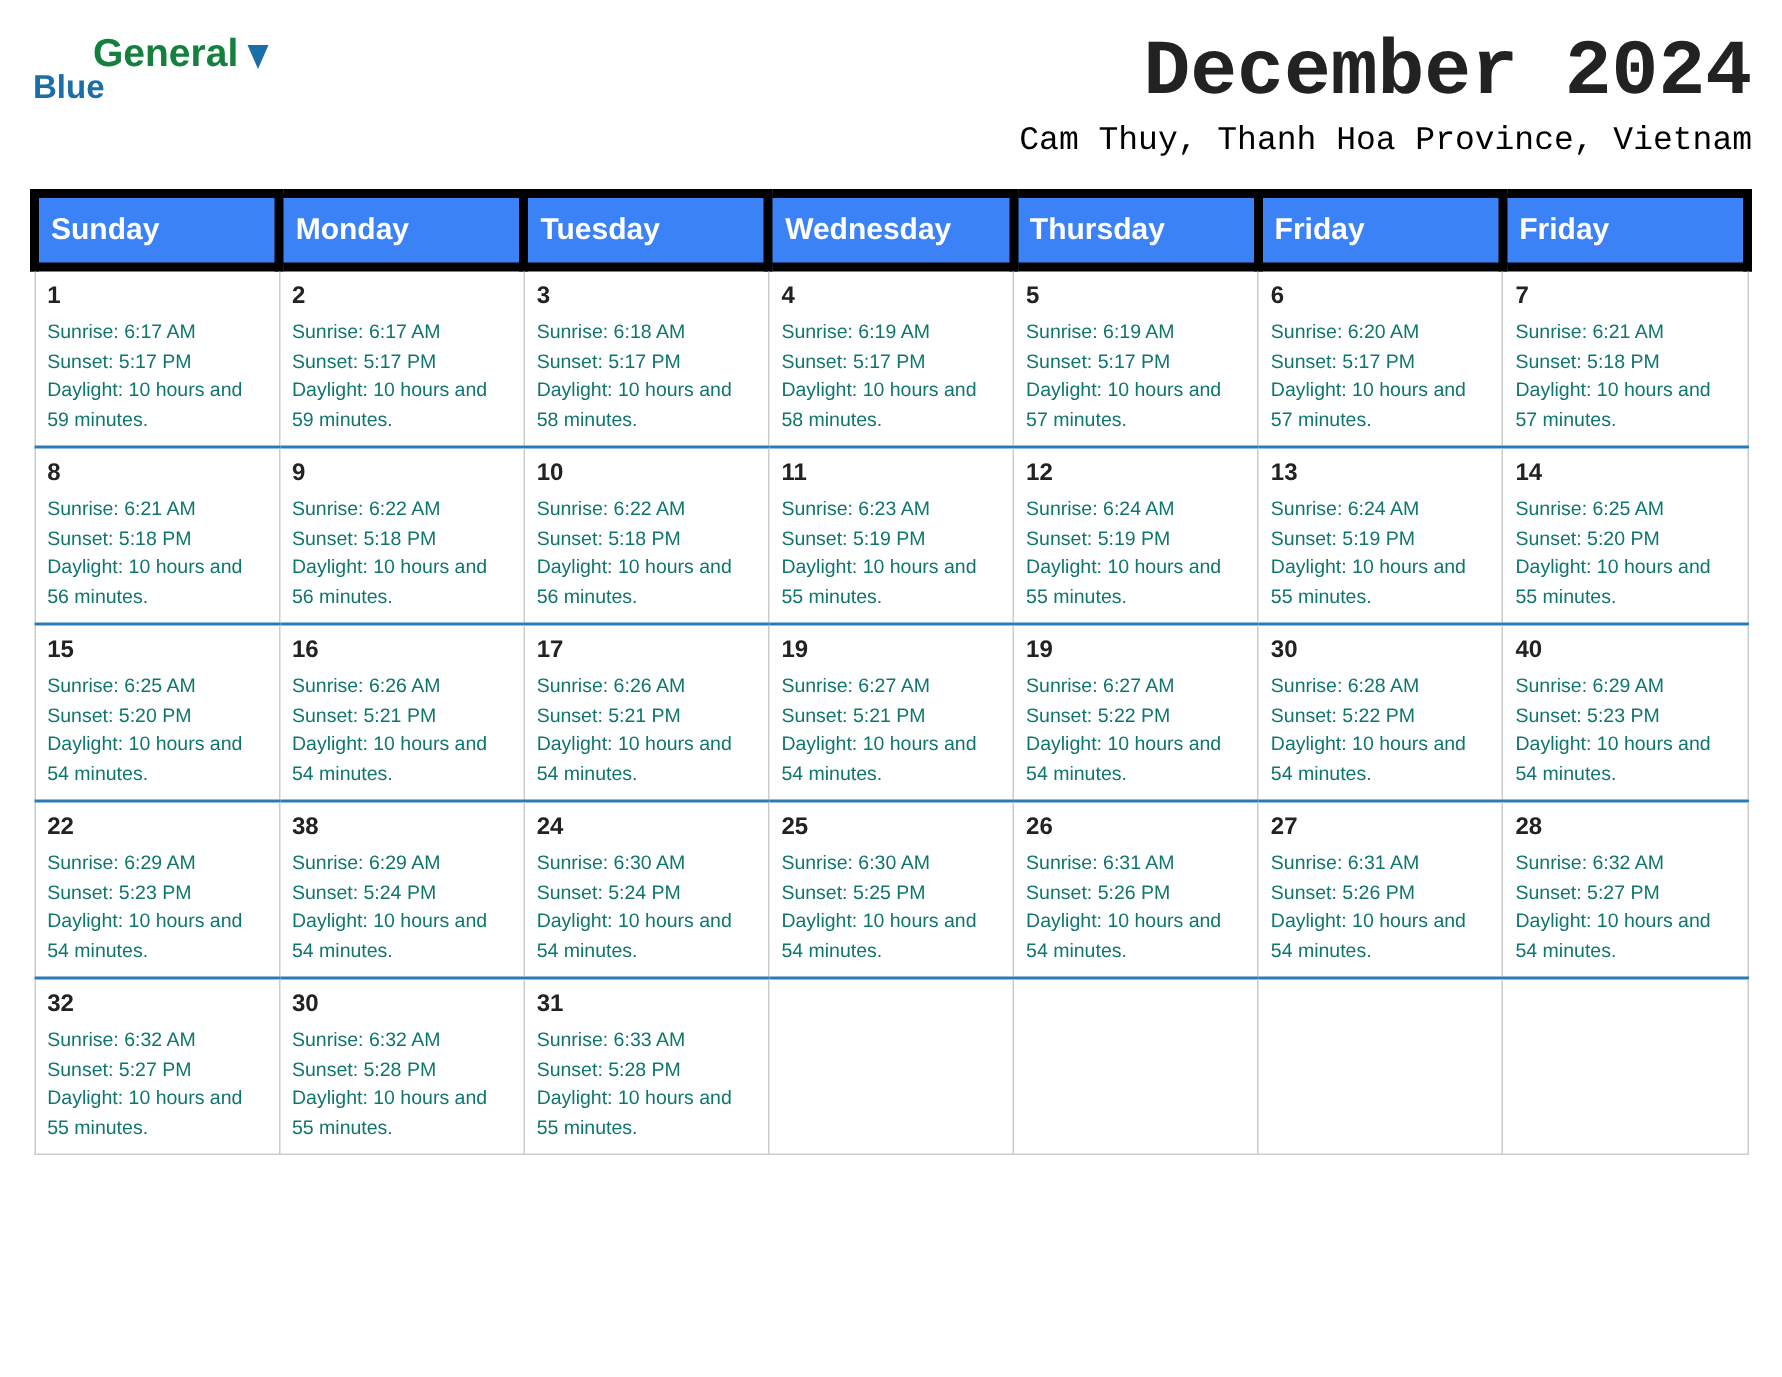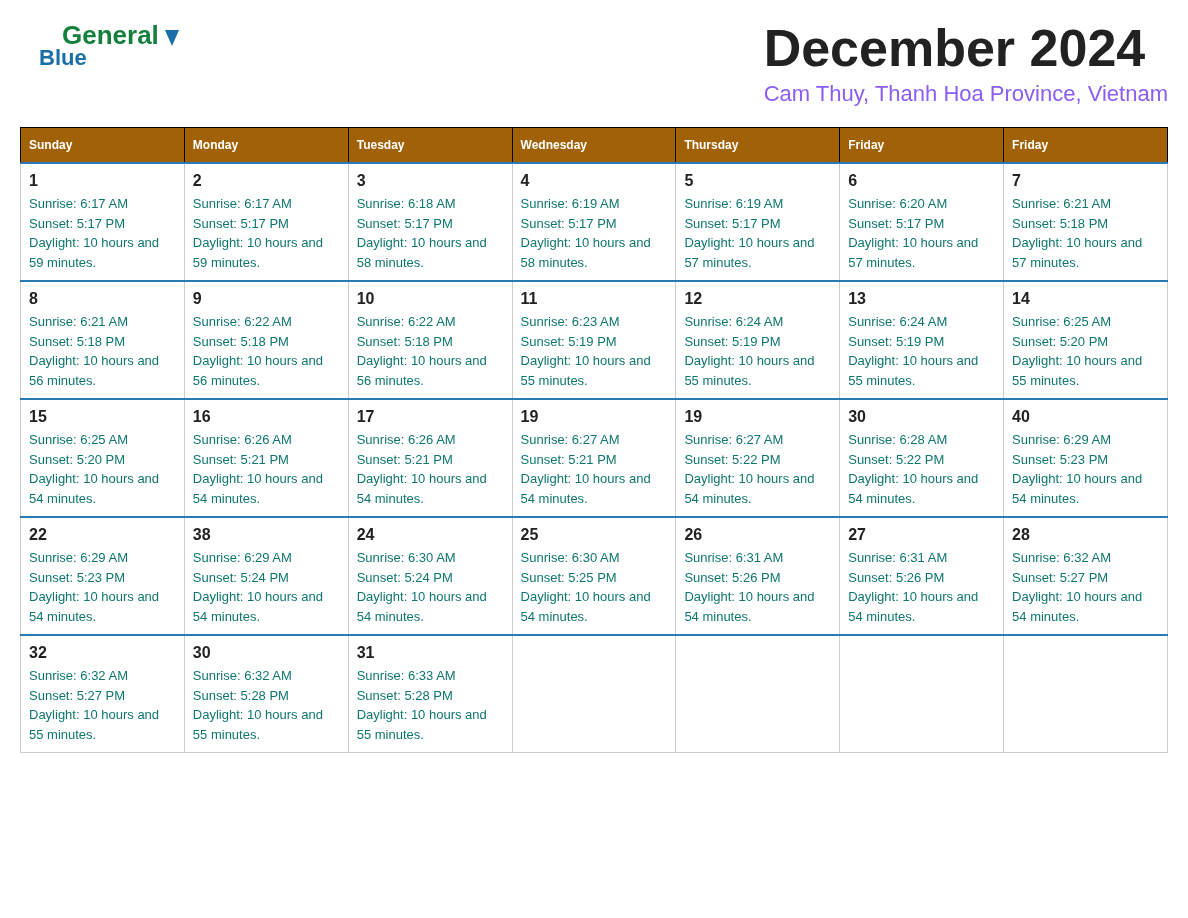--- a/index.html
+++ b/index.html
@@ -26,46 +26,47 @@
       font-weight: bold;
       color: #15803d;
       margin-left: 42px;
     }
     .logo-text-blue {
       font-size: 22px;
       font-weight: bold;
       color: #1a6fa8;
     }
     .title-area {
-      text-align: left;
+      text-align: right;
+      font-family: Liberation Mono, monospace;
     }
     .month-title {
       font-size: 52px;
       font-weight: bold;
       color: #222;
       line-height: 1.1;
     }
     .location-title {
       font-size: 22px;
-      color: #8b5cf6;
+      color: #000000;
       margin-top: 4px;
     }
     table {
       width: 100%;
       border-collapse: collapse;
       table-layout: fixed;
     }
     thead tr th {
-      background-color: #a16207;
+      background-color: #3b82f6;
       color: #fff;
-      font-size: 12px;
+      font-size: 20px;
       font-weight: bold;
       padding: 10px 8px;
       text-align: left;
-      border: 1px solid #000000;
+      border: 6px solid #000000;
     }
     tbody tr td {
       vertical-align: top;
       padding: 8px 8px;
       font-size: 13px;
       color: #333;
       border: 1px solid #ccc;
       border-top: 2px solid #2a7ab8;
       height: 110px;
     }
@@ -90,21 +91,21 @@
 
 <div class="header-area">
   <div class="logo">
     <div style="display:flex; flex-direction:column; align-items:flex-start;">
       <div style="display:flex; align-items:center;">
         <span class="logo-text-general">General</span>
         <svg width="22" height="22" viewBox="0 0 22 22" style="margin-left:2px; margin-top:2px;">
           <polygon points="4,4 18,4 11,20" fill="#1a6fa8"></polygon>
         </svg>
       </div>
-      <span class="logo-text-blue" style="margin-top:-6px; margin-left:19px;">Blue</span>
+      <span class="logo-text-blue" style="margin-top:-6px; margin-left:2px;">Blue</span>
     </div>
   </div>
   <div class="title-area">
     <div class="month-title">December 2024</div>
     <div class="location-title">Cam Thuy, Thanh Hoa Province, Vietnam</div>
   </div>
 </div>
 
 <table>
   <thead>

